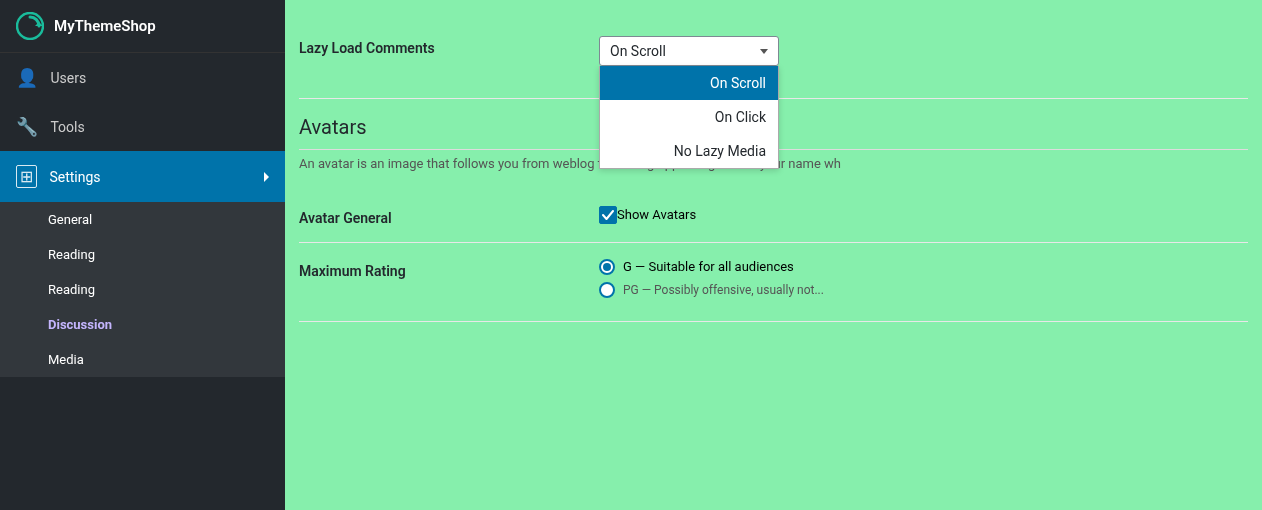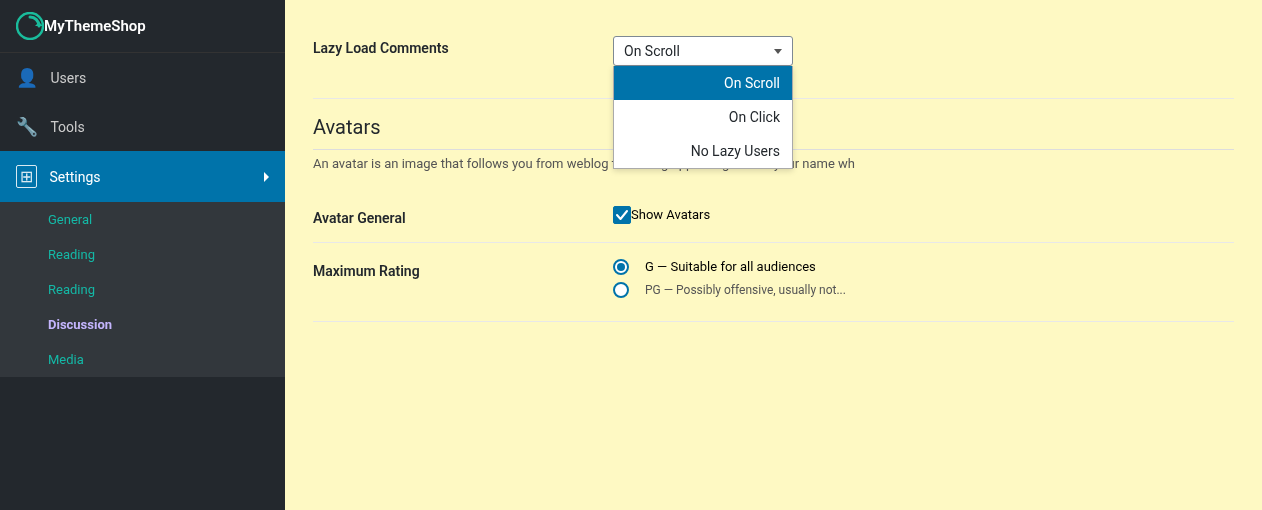--- a/index.html
+++ b/index.html
@@ -10,20 +10,21 @@
       width: 285px;
       background: #23282d;
       color: #eee;
       flex-shrink: 0;
       display: flex;
       flex-direction: column;
     }
     .sidebar-logo {
       display: flex;
       align-items: center;
+      gap: 10px;
       padding: 12px 16px;
       border-bottom: 1px solid #333;
     }
     .sidebar-logo-icon {
       width: 28px;
       height: 28px;
     }
     .sidebar-logo-text {
       font-size: 15px;
       font-weight: 600;
@@ -45,37 +46,37 @@
     .sidebar-nav-item .nav-icon { font-size: 18px; opacity: 0.85; }
     .sidebar-arrow {
       margin-left: auto;
       border-top: 5px solid transparent;
       border-bottom: 5px solid transparent;
       border-left: 5px solid #fff;
     }
     .sidebar-sub-items { background: #32373c; }
     .sidebar-sub-item {
       padding: 10px 16px 10px 48px;
-      color: #14b8a6;
+      color: #ffffff;
       cursor: pointer;
       font-size: 13px;
     }
     .sidebar-sub-item.active { color: #c4b5fd; font-weight: 700; }
 
     
     .main-content {
       flex: 1;
       background: #f1f1f1;
       overflow-y: auto;
       position: relative;
     }
     .content-area {
-      background: #fef9c3;
+      background: #86efac;
       margin: 0;
-      padding: 20px 28px;
+      padding: 20px 14px;
       min-height: 510px;
     }
     .settings-section { margin-bottom: 36px; }
     .settings-row {
       display: flex;
       align-items: flex-start;
       padding: 16px 0;
       border-bottom: 1px solid #e8e8e8;
     }
     .settings-label {
@@ -169,21 +170,21 @@
       justify-content: center;
       border-radius: 2px;
       flex-shrink: 0;
     }
     .checkbox-icon svg { width: 12px; height: 12px; }
 
     
     .radio-row {
       display: flex;
       align-items: center;
-      gap: 16px;
+      gap: 8px;
       margin-bottom: 6px;
     }
     .radio-circle {
       width: 16px;
       height: 16px;
       border-radius: 50%;
       border: 2px solid #0073aa;
       background: #fff;
       display: flex;
       align-items: center;
@@ -269,21 +270,21 @@
             <span class="select-arrow"></span>
           </div>
           <div class="dropdown-menu">
             <div class="dropdown-item selected">
               <span>On Scroll</span>
             </div>
             <div class="dropdown-item">
               <span>On Click</span>
             </div>
             <div class="dropdown-item">
-              <span>No Lazy Users</span>
+              <span>No Lazy Media</span>
             </div>
           </div>
         </div>
         <div class="helper-text">
           <span>oad the comments.</span>
         </div>
       </div>
     </div>
 
     <div class="settings-section" style="margin-top:16px;">

